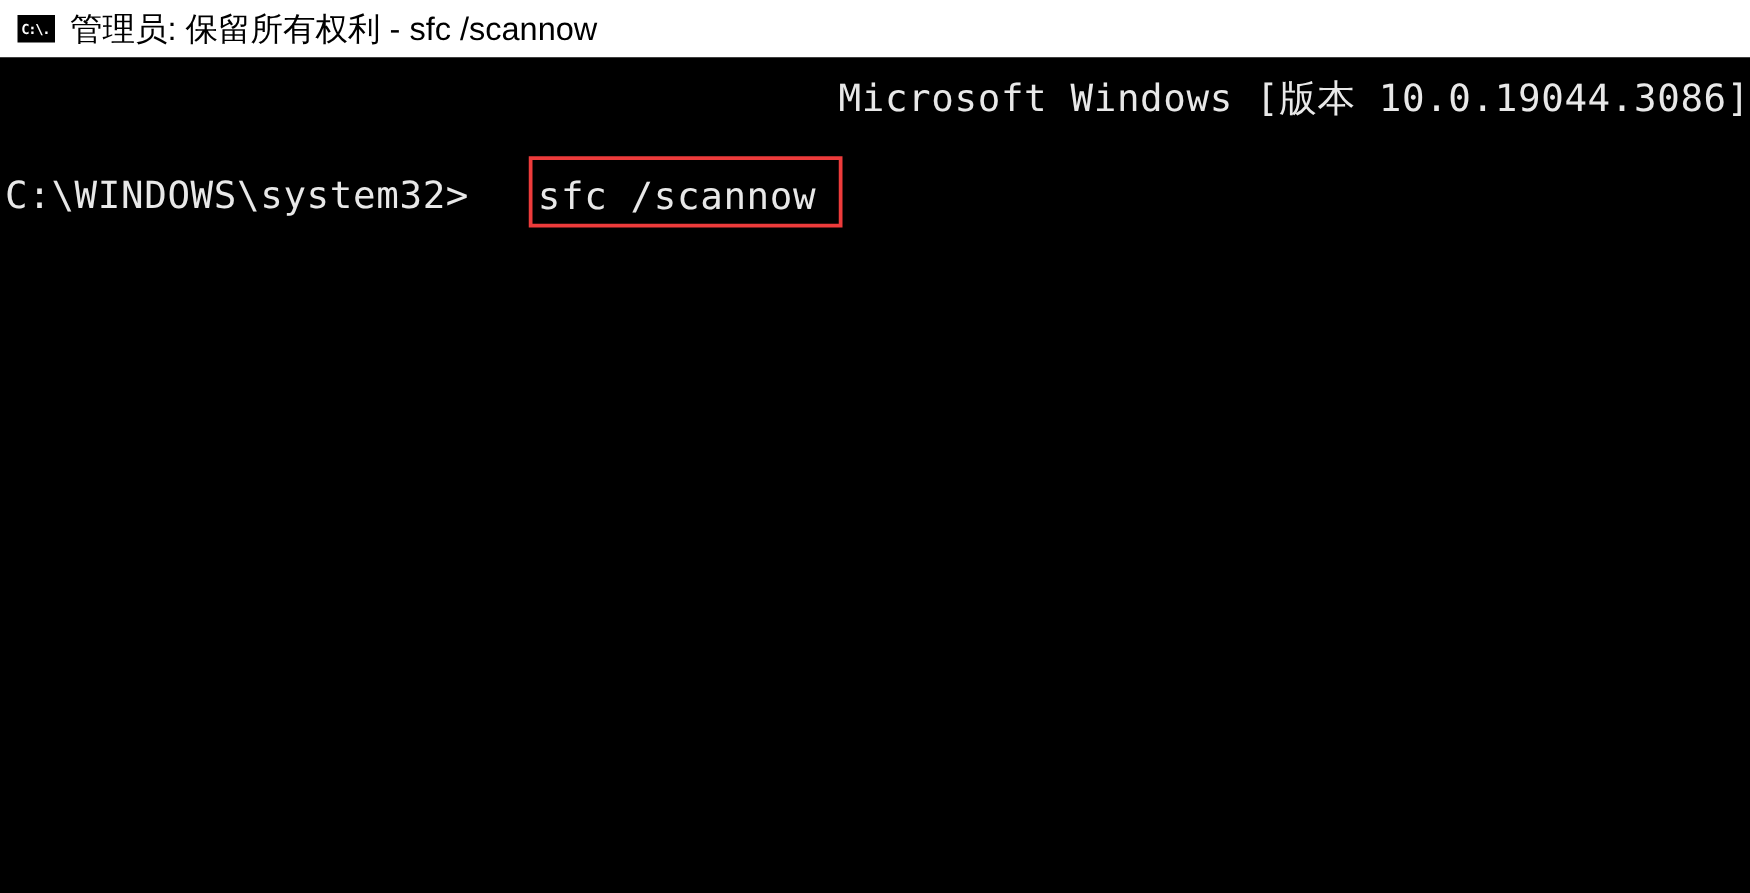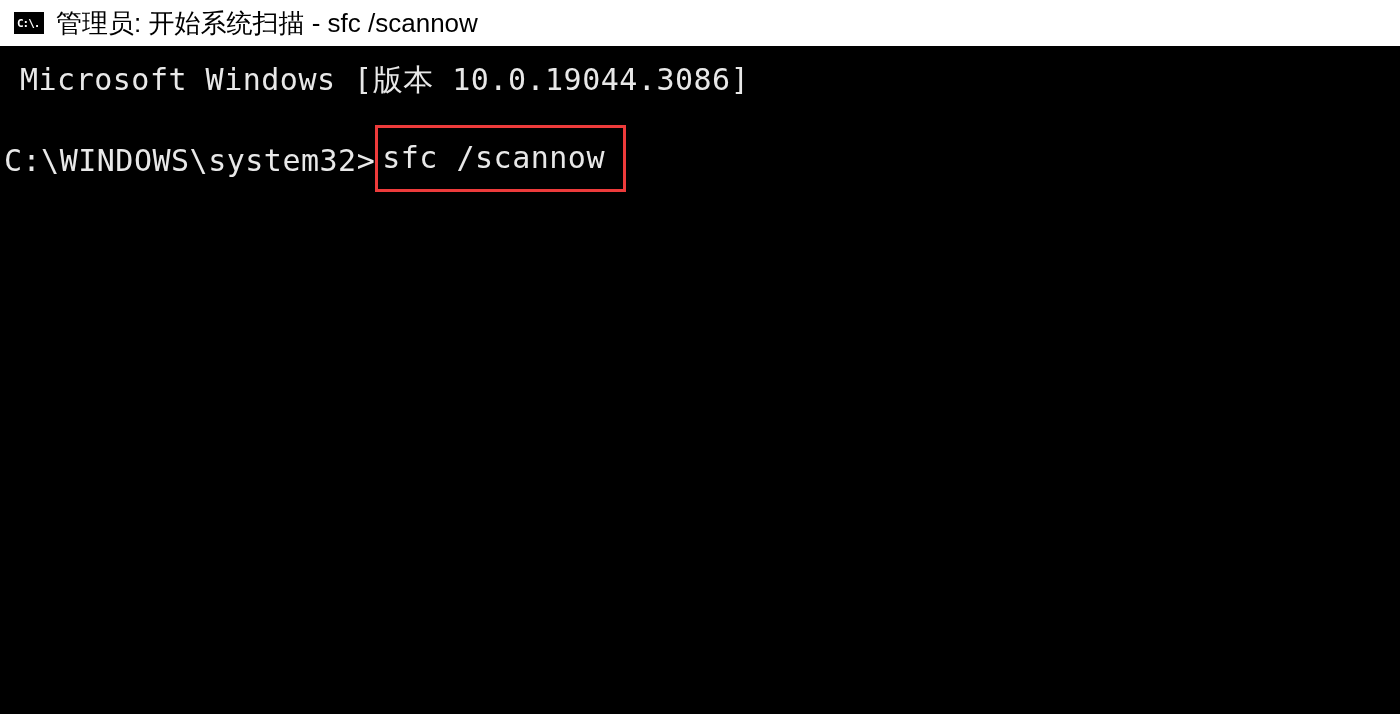--- a/index.html
+++ b/index.html
@@ -49,46 +49,48 @@
       color: #e8e8e8;
       font-size: 30px;
       line-height: 1.3;
       padding-top: 14px;
       font-family: 'NSimSun', 'SimSun', 'Consolas', monospace;
       letter-spacing: 0.5px;
     }
     .terminal-line {
       white-space: pre;
       padding-left: 20px;
+      text-align: right;
     }
     .blank-line {
       height: 38px;
     }
     .prompt-line {
       padding-left: 4px;
       display: flex;
-      align-items: flex-end;
+      align-items: flex-start;
       position: relative;
+      gap: 48px;
     }
     .highlight-box {
       border: 3px solid #ed3b3b;
-      padding: 10px 18px 12px 4px;
+      padding: 10px 18px 2px 4px;
       display: inline-block;
       margin-top: -12px;
       margin-bottom: -12px;
     }
   </style>
 </head>
 <body>
 
 <div class="titlebar">
   <div class="titlebar-icon">
     <span class="titlebar-icon-text">C:\.</span>
   </div>
-  <span class="titlebar-text">管理员: 开始系统扫描 - sfc  /scannow</span>
+  <span class="titlebar-text">管理员: 保留所有权利 - sfc  /scannow</span>
 </div>
 
 <div class="terminal">
   <div class="terminal-line">Microsoft Windows [版本 10.0.19044.3086]</div>
   <div class="blank-line"></div>
   <div class="prompt-line">
     <span>C:\WINDOWS\system32&gt;</span>
       <span class="highlight-box"><span>sfc /scannow</span></span>
   </div>
   <div class="blank-line"></div>

